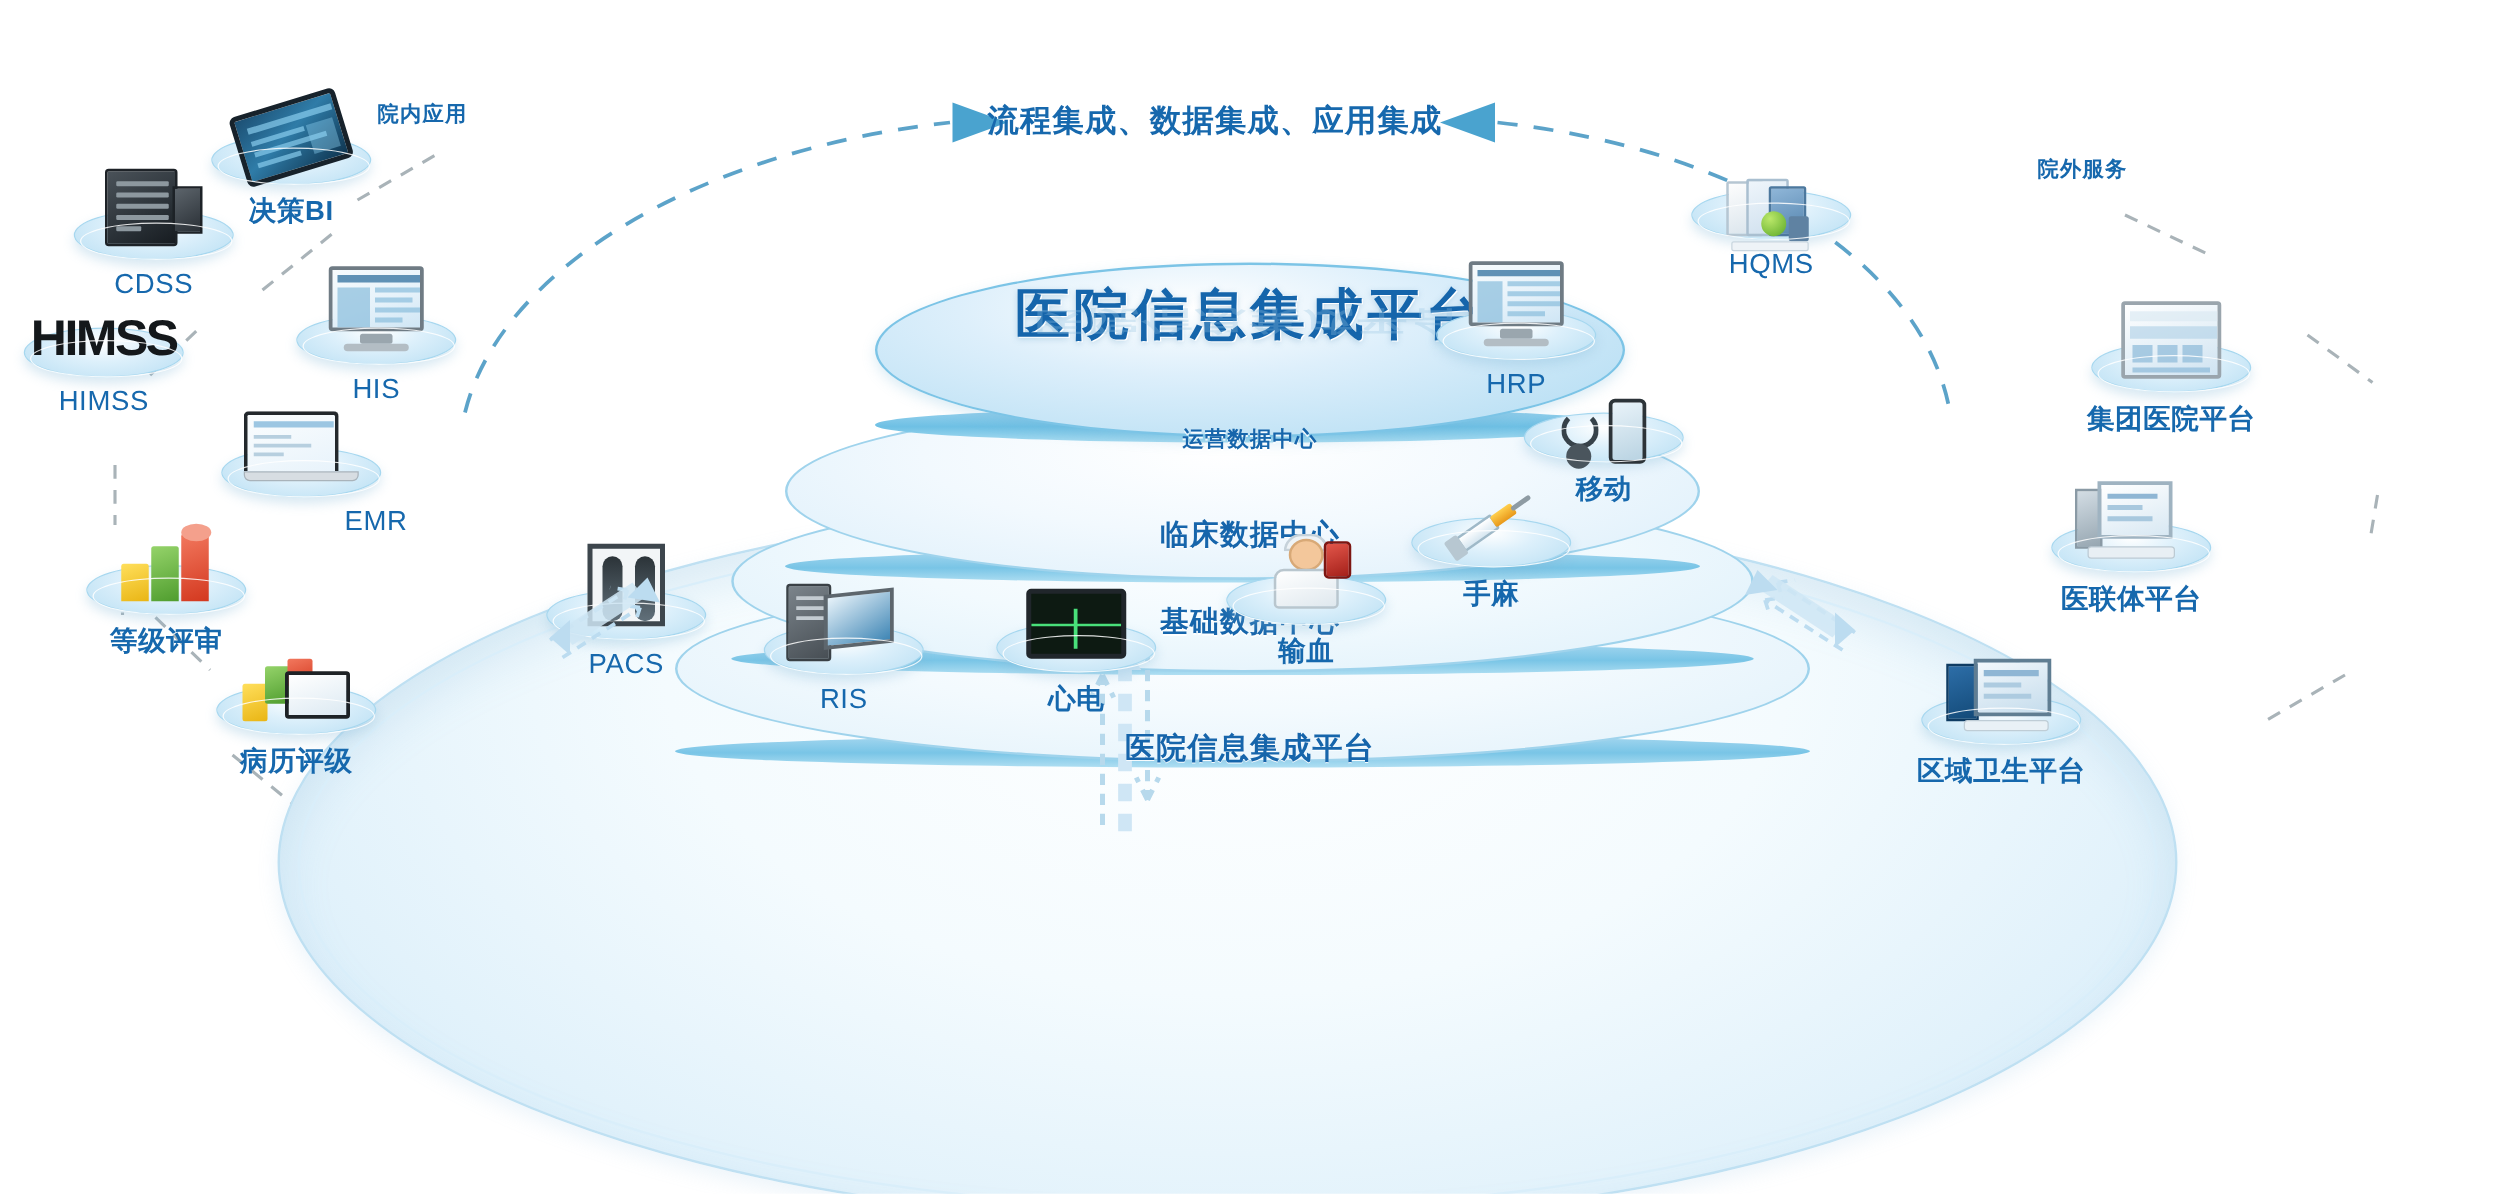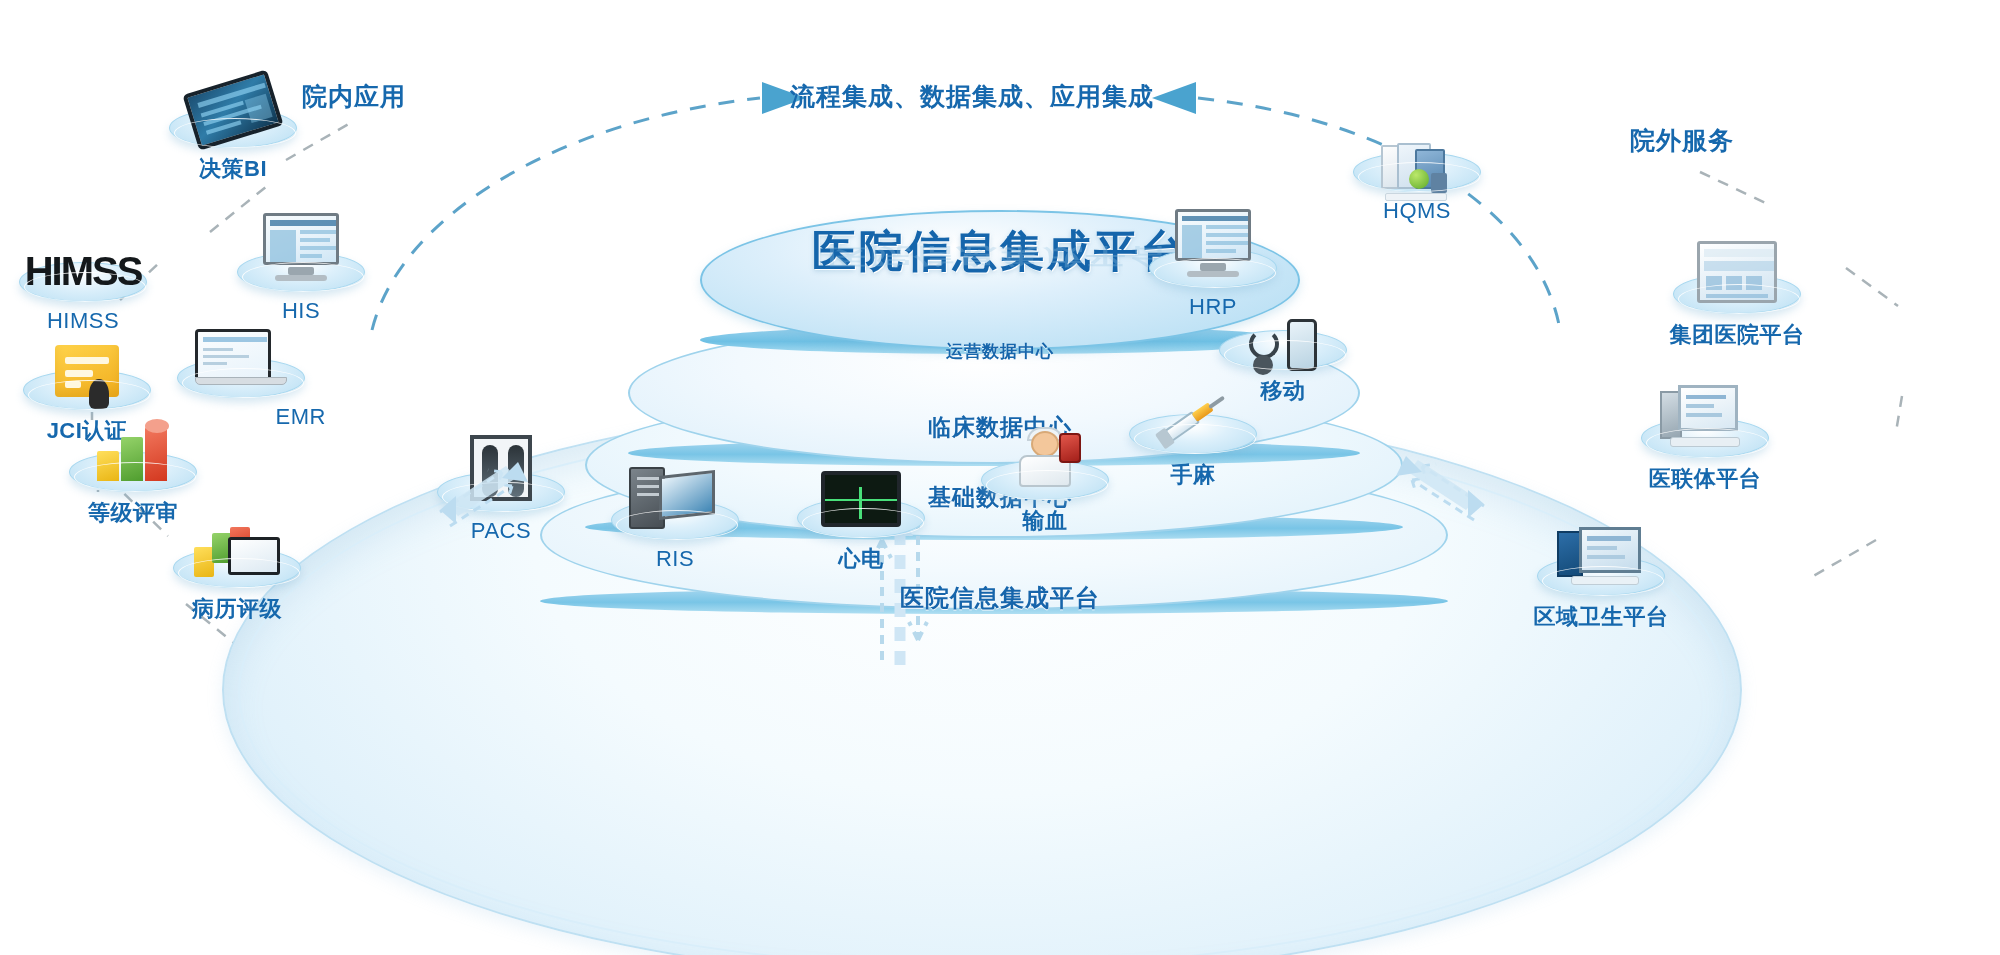--- a/index.html
+++ b/index.html
@@ -99,21 +99,21 @@
     text-shadow:0 1px 0 rgba(255,255,255,.9);
   }
 
   
   .arc-text{
     position:absolute; left:772px; top:80px; width:400px;
     text-align:center; font-size:25px; font-weight:bold; color:#1668ad;
     letter-spacing:1px; white-space:nowrap;
   }
   .side-head{
-    position:absolute; font-size:25px; font-weight:bold;
+    position:absolute; font-size:17px; font-weight:bold;
     color:#1668ad; letter-spacing:1px; white-space:nowrap;
   }
   .head-in  { left:302px; top:80px; }
   .head-out { left:1630px; top:124px; }
 
   
   .node{ position:absolute; width:170px; text-align:center; }
   .pedestal{
     position:relative; width:128px; height:40px; margin:0 auto;
     border-radius:50%;
@@ -363,43 +363,45 @@
           <i style="left:8px;top:19px;width:44px;height:4px;"></i>
           <i style="left:8px;top:28px;width:60px;height:4px;"></i>
           <i style="left:8px;top:37px;width:36px;height:4px;"></i>
           <i style="left:54px;top:19px;width:22px;height:24px;opacity:.4;"></i>
         </div>
       </div>
     </div>
     <div class="node-label cn">决策BI</div>
   </div>
 
+  <div class="node" style="left:38px; top:168px;">
+    <div class="pedestal">
+      <div class="glyph" style="bottom:10px;left:42%;">
+        <div class="server">
+          <div class="side"></div>
+          <i style="top:8px;"></i>
+            <i style="top:17px;"></i>
+            <i style="top:26px;"></i>
+          <i style="top:35px;"></i>
+            <i style="top:44px;width:20px;"></i>
+        </div>
+      </div>
+    </div>
+    <div class="node-label">CDSS</div>
+  </div>
 
   <div class="node" style="left:-2px; top:262px;">
     <div class="pedestal">
       <div class="glyph" style="bottom:10px;">
         <div class="himss">HIMSS</div>
       </div>
     </div>
     <div class="node-label">HIMSS</div>
   </div>
 
-  <div class="node" style="left:2px; top:370px;">
-    <div class="pedestal">
-      <div class="glyph" style="bottom:12px;">
-        <div class="cert">
-          <i style="top:12px;width:44px;"></i>
-          <i style="top:25px;width:28px;"></i>
-          <i style="top:36px;width:16px;"></i>
-          <div class="seal"></div>
-        </div>
-      </div>
-    </div>
-    <div class="node-label cn">JCI认证</div>
-  </div>
 
   <div class="node" style="left:48px; top:452px;">
     <div class="pedestal">
       <div class="glyph" style="bottom:10px;">
         <div class="bars">
           <span style="left:0;width:22px;height:30px;background:linear-gradient(160deg,#ffdf5c,#e9b514);"></span>
           <span style="left:24px;width:22px;height:44px;background:linear-gradient(160deg,#95d36a,#4f9d2e);"></span>
           <span style="left:48px;width:22px;height:54px;background:linear-gradient(160deg,#f2785e,#d3381f);"></span>
           <span style="left:48px;bottom:48px;width:24px;height:14px;background:#f4a08c;border-radius:50%;"></span>
         </div>

